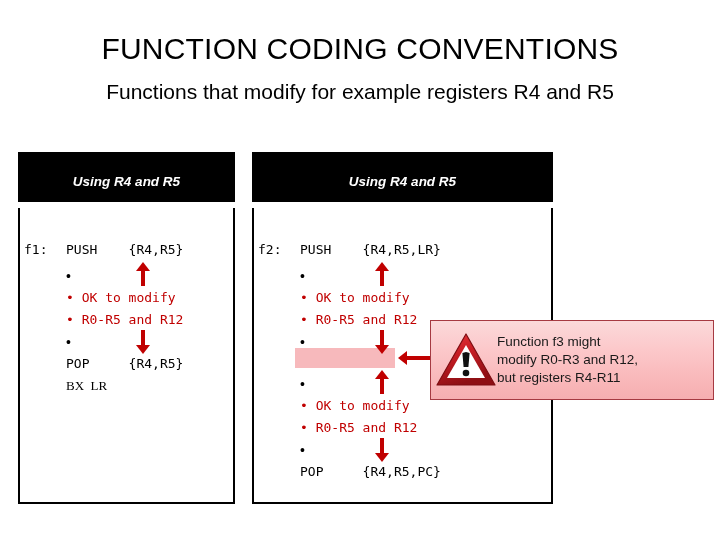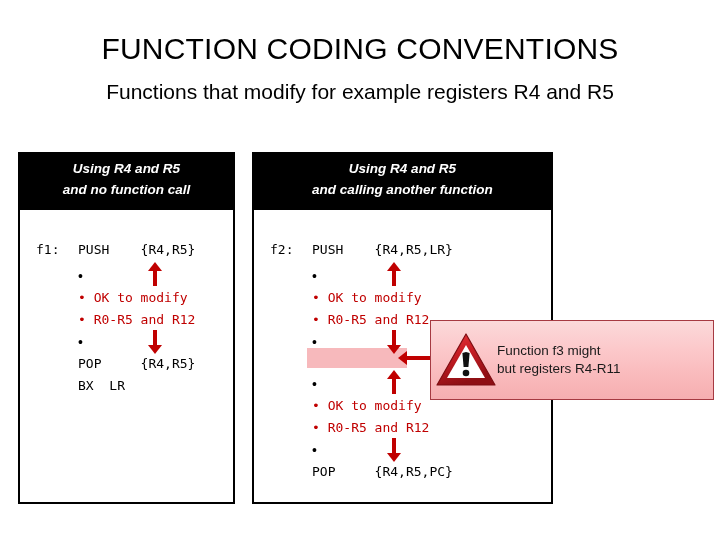--- a/index.html
+++ b/index.html
@@ -61,31 +61,31 @@
     top: 0;
     width: 100%;
     box-sizing: border-box;
     background: #000000;
     color: #ffffff;
     font-weight: bold;
     font-style: italic;
     font-size: 13.5px;
     line-height: 21px;
     text-align: center;
-    padding: 6px 4px 10px 4px;
+    padding: 19px 4px 10px 4px;
     z-index: 3;
   }
 
   #panel-left  { left: 18px;  top: 152px; width: 217px; height: 352px; }
   #panel-right { left: 252px; top: 152px; width: 301px; height: 352px; }
 
   
   .code-area {
     position: absolute;
-    left: 12px;
+    left: 0;
     top: 0;
     width: 100%;
     height: 100%;
     z-index: 2;
   }
   .code-line {
     position: absolute;
     font-family: "DejaVu Sans Mono", monospace;
     font-size: 13px;
     line-height: 14px;
@@ -173,52 +173,50 @@
 <body>
 
 <div class="slide-title">FUNCTION CODING CONVENTIONS</div>
 <div class="slide-subtitle">Functions that modify for example registers R4 and R5</div>
 
 <div class="panel" id="panel-left">
   <div class="panel-body" style="top:56px;"></div>
 
   <div class="panel-header">
     <div>Using R4 and R5</div>
-    <div>and no function call</div>
   </div>
 
   <div class="code-area">
 
     <div class="code-line" style="left:6px;  top:91px;">f1:</div>
 
     <div class="code-line" style="left:48px; top:91px;">PUSH    {R4,R5}</div>
     <div class="code-line bullet" style="left:48px; top:117px;">•</div>
     <div class="code-line red" style="left:48px; top:139px;">• OK to modify</div>
     <div class="code-line red" style="left:48px; top:161px;">• R0-R5 and R12</div>
     <div class="code-line bullet" style="left:48px; top:183px;">•</div>
     <div class="code-line" style="left:48px; top:205px;text-align:center;">POP     {R4,R5}</div>
-    <div class="code-line" style="left:48px; top:227px;">BX  LR</div>
+    <div class="code-line" style="left:48px; top:227px;font-family:Liberation Serif, serif;">BX  LR</div>
 
     <div class="arrow arrow-v arrow-up" style="left:118px; top:110px; height:24px;">
       <div class="head"></div>
         <div class="shaft"></div>
     </div>
     <div class="arrow arrow-v arrow-down" style="left:118px; top:178px; height:24px;">
       <div class="shaft"></div>
         <div class="head"></div>
     </div>
   </div>
 </div>
 
 <div class="panel" id="panel-right">
   <div class="panel-body" style="top:56px;"></div>
 
   <div class="panel-header">
     <div>Using R4 and R5</div>
-    <div>and calling another function</div>
   </div>
 
   <div class="code-area">
 
     <div class="hl-row" style="left:43px; top:196px; width:100px; height:20px;"></div>
 
     <div class="code-line" style="left:6px;  top:91px;">f2:</div>
 
     <div class="code-line" style="left:48px; top:91px;">PUSH    {R4,R5,LR}</div>
     <div class="code-line bullet" style="left:48px; top:117px;">•</div>
@@ -267,15 +265,16 @@
         </linearGradient>
       </defs>
       <path d="M31 3 L60 54 L2 54 Z" fill="url(#triGrad)" stroke="#7d0d12" stroke-width="1.2" stroke-linejoin="round"></path>
       <path d="M31 14 L50 47 L12 47 Z" fill="#ffffff"></path>
       <path d="M31 21 L34.6 22 L33.4 36 L28.6 36 L27.4 22 Z" fill="#111111"></path>
       <circle cx="31" cy="42" r="3.3" fill="#111111"></circle>
     </svg>
   </div>
   <div class="callout-text">
     <div>Function f3 might</div>
+    <div>modify R0-R3 and R12,</div>
     <div>but registers R4-R11</div>
   </div>
 </div>
 
 </body></html>

